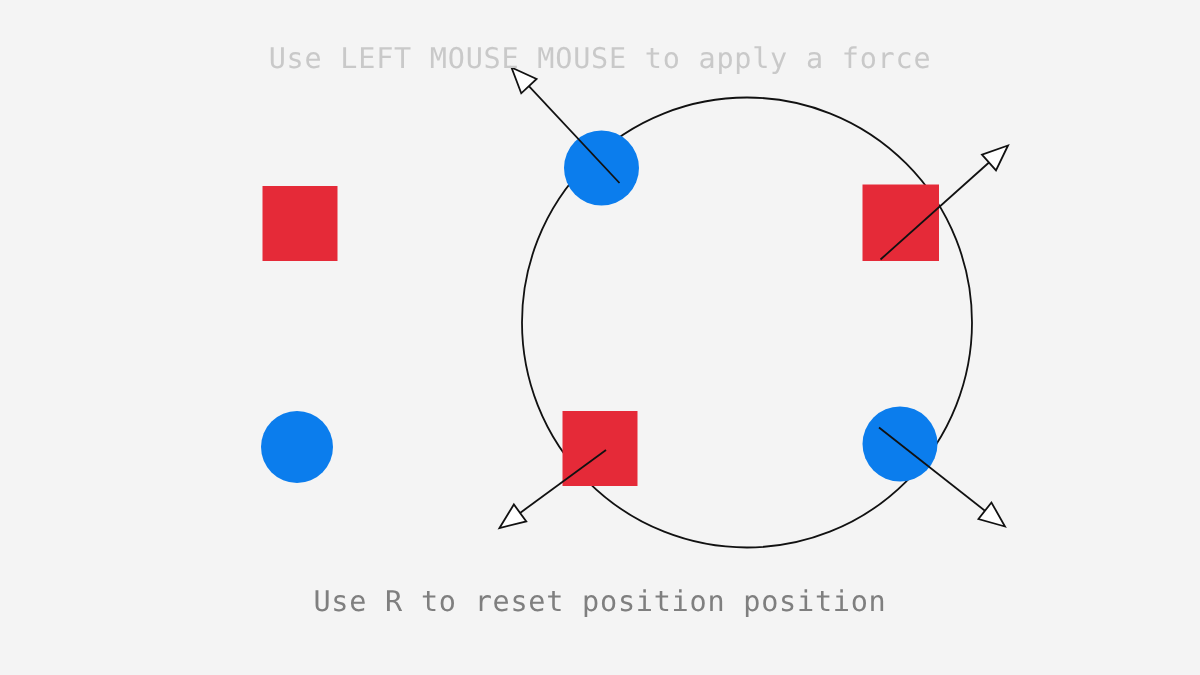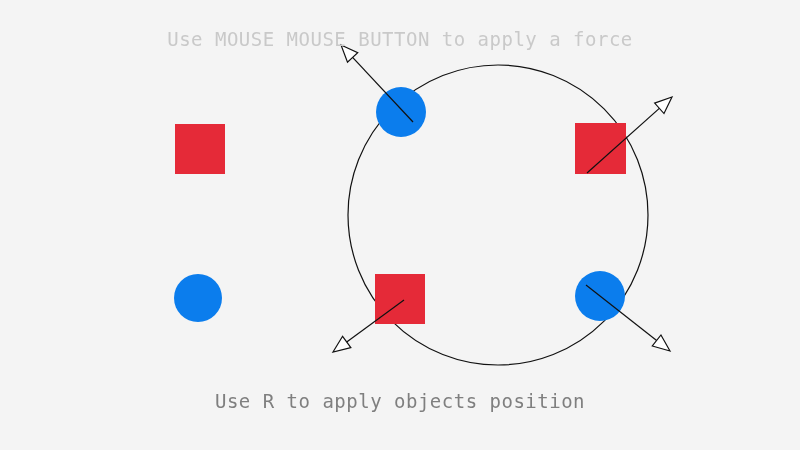--- a/index.html
+++ b/index.html
@@ -76,17 +76,17 @@
           <line x1="404" y1="300" x2="346.7150235936945" y2="341.9551939877167" stroke="#111111" stroke-width="1.2"></line>
           <polygon points="333,352 342.5789270004014,336.3078313314896 350.85112018698766,347.60255664394384" fill="#ffffff" stroke="#111111" stroke-width="1.2" stroke-linejoin="miter"></polygon>
         </g>
         <g>
           <line x1="586" y1="285" x2="656.6325882400188" y2="340.4970336171576" stroke="#111111" stroke-width="1.2"></line>
           <polygon points="670,351 652.3078373764954,346.00126198891456 660.9573391035422,334.9928052454007" fill="#ffffff" stroke="#111111" stroke-width="1.2" stroke-linejoin="miter"></polygon>
         </g>
       </g>
   </svg>
 
-  <div class="hint-text" id="hint-top">Use MOUSE MOUSE BUTTON to apply a force</div>
+  <div class="hint-text" id="hint-top">Use LEFT MOUSE MOUSE to apply a force</div>
 
-  <div class="hint-text" id="hint-bottom">Use R to apply objects position</div>
+  <div class="hint-text" id="hint-bottom">Use R to reset position position</div>
 
 </div>
 
 </body></html>

